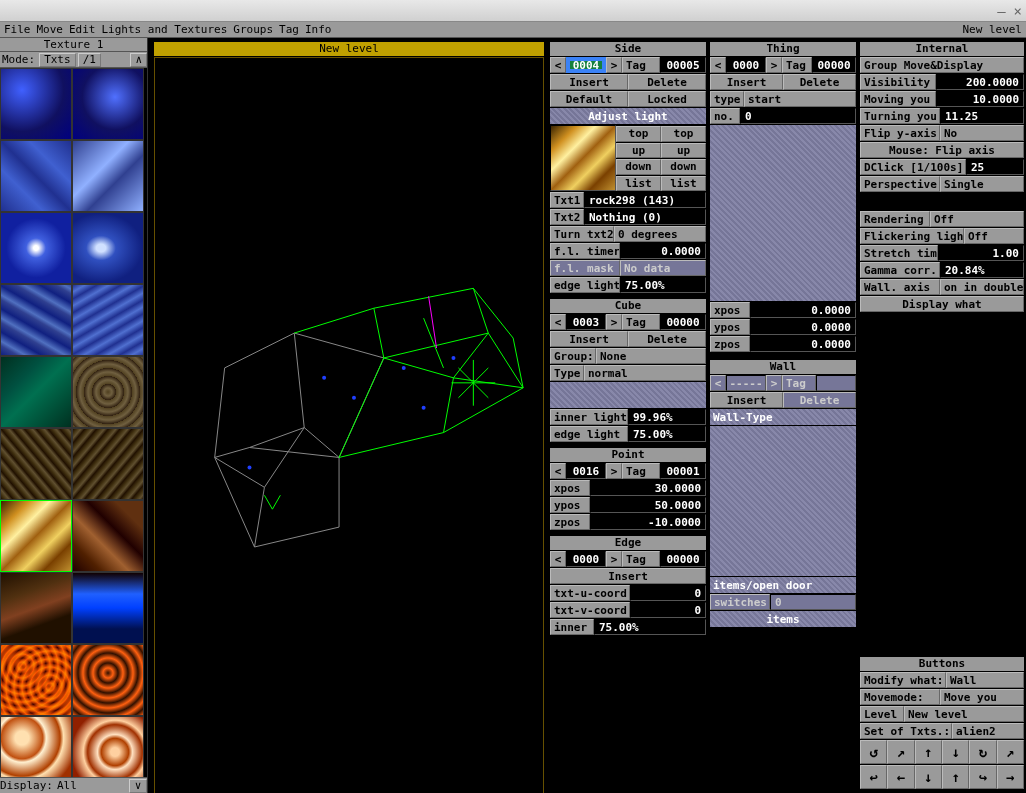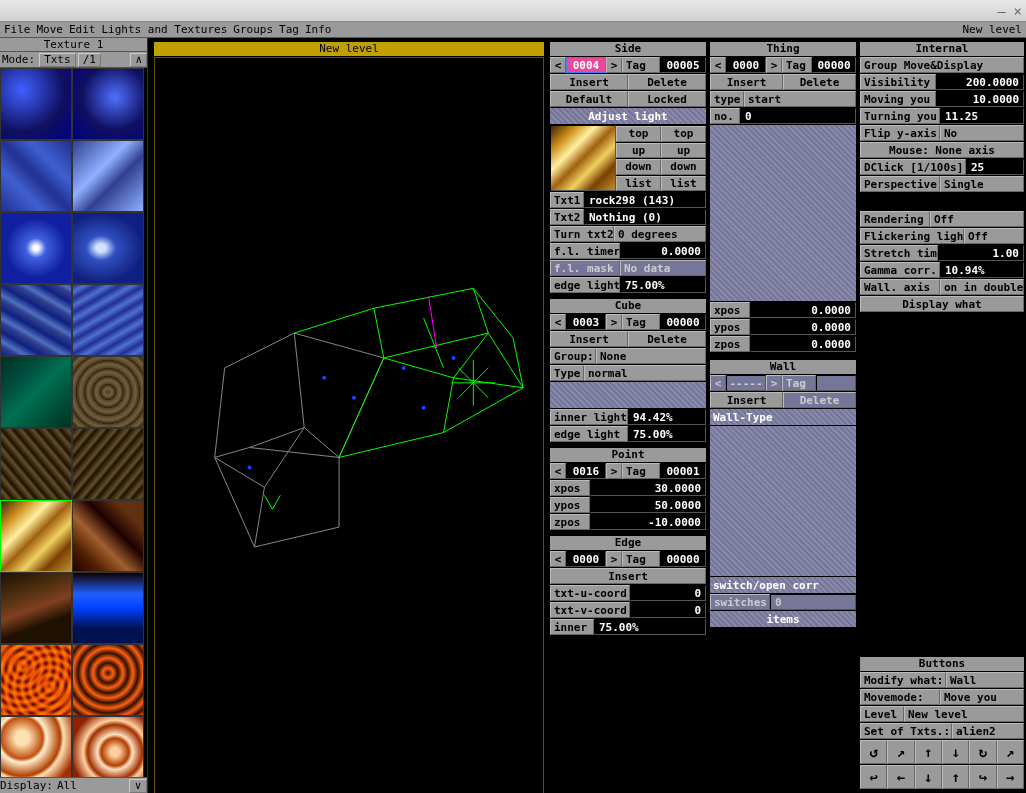--- a/index.html
+++ b/index.html
@@ -40,21 +40,21 @@
 .panels2 { width: 150px; padding: 4px 2px; display: flex; flex-direction: column; gap: 8px; }
 .panels3 { width: 168px; padding: 4px 2px; display: flex; flex-direction: column; gap: 6px; }
 
 .panel { background: #000; font-weight: bold; }
 .panel-title { background: #9a9a9a; color: #000; text-align: center; height: 14px; line-height: 14px; }
 .row { display: flex; height: 16px; align-items: stretch; margin-top: 1px; }
 .cell { background: #9a9a9a; color: #000; border: 1px outset #bbb; display: flex; align-items: center; justify-content: center; padding: 0 3px; cursor: default; white-space: nowrap; overflow: hidden; }
 .cell.label { justify-content: flex-start; cursor: default; }
 .cell.val { background: #000; color: #fff; border: 1px inset #555; justify-content: flex-end; padding: 0 4px; font-family: monospace; }
 .cell.valc { background: #000; color: #fff; border: 1px inset #555; justify-content: center; padding: 0 4px; }
-.cell.valsel { background: #ec4899; color: #fff; border: 1px solid #3b82f6; justify-content: center; }
+.cell.valsel { background: #15803d; color: #fff; border: 4px solid #3b82f6; justify-content: center; }
 .cell.vall { background: #000; color: #fff; border: 1px inset #555; justify-content: flex-start; padding: 0 4px; }
 .cell.dim { background: #767698; color: #ccc; }
 .hatch { background: repeating-linear-gradient(45deg,#767698,#767698 2px,#8888aa 2px,#8888aa 4px); color: #fff; display:flex; align-items:center; padding:0 3px; height:16px; margin-top:1px; }
 
 .preview-row { display: flex; margin-top: 1px; }
 .tex-preview { width: 66px; height: 66px; background: linear-gradient(135deg,#3a2400,#d09020 20%,#fff0a0 35%,#a06010 50%,#f0d060 65%,#7a4000 80%,#c09030); border: 1px inset #555; }
 .preview-btns { flex:1; display:flex; flex-direction:column; }
 .preview-btns .row { flex:1; }
 
 .spacer { flex: 1; }
@@ -294,21 +294,21 @@
           <div class="cell label" style="width:46px">Group:</div>
           <div class="cell label" style="flex:1">None</div>
         </div>
       <div class="row">
           <div class="cell label" style="width:34px">Type</div>
           <div class="cell label" style="flex:1">normal</div>
         </div>
       <div class="hatch" style="height:26px"></div>
       <div class="row">
           <div class="cell label" style="width:78px">inner light</div>
-          <div class="cell vall" style="flex:1">94.42%</div>
+          <div class="cell vall" style="flex:1">99.96%</div>
         </div>
       <div class="row">
           <div class="cell label" style="width:78px">edge light</div>
           <div class="cell vall" style="flex:1">75.00%</div>
         </div>
     </div>
 
     <div class="panel">
       <div class="panel-title">Point</div>
       <div class="row">
@@ -408,21 +408,21 @@
       </div>
       <div class="row">
         <div class="cell" style="flex:1">Insert</div>
         <div class="cell dim" style="flex:1">Delete</div>
       </div>
       <div class="hatch">
           <span>Wall-Type</span>
         </div>
       <div class="hatch" style="height:150px"></div>
       <div class="hatch">
-          <span>switch/open corr</span>
+          <span>items/open door</span>
         </div>
       <div class="row">
           <div class="cell label dim" style="width:60px">switches</div>
           <div class="cell vall dim" style="flex:1">0</div>
         </div>
       <div class="hatch">
           <span style="margin:auto">items</span>
         </div>
     </div>
   </div>
@@ -444,21 +444,21 @@
         </div>
       <div class="row">
           <div class="cell label" style="width:80px">Turning you</div>
           <div class="cell vall" style="flex:1">11.25</div>
         </div>
       <div class="row">
           <div class="cell label" style="width:80px">Flip y-axis</div>
           <div class="cell label" style="flex:1">No</div>
         </div>
       <div class="row">
-          <div class="cell" style="flex:1">Mouse: None axis</div>
+          <div class="cell" style="flex:1">Mouse: Flip axis</div>
         </div>
       <div class="row">
           <div class="cell label" style="width:106px">DClick [1/100s]</div>
           <div class="cell vall" style="flex:1">25</div>
         </div>
       <div class="row">
           <div class="cell label" style="width:80px">Perspective</div>
           <div class="cell label" style="flex:1">Single</div>
         </div>
       <div style="height:18px"></div>
@@ -469,21 +469,21 @@
       <div class="row">
           <div class="cell label" style="width:104px">Flickering lights</div>
           <div class="cell label" style="flex:1">Off</div>
         </div>
       <div class="row">
           <div class="cell label" style="width:78px">Stretch time</div>
           <div class="cell val" style="flex:1">1.00</div>
         </div>
       <div class="row">
           <div class="cell label" style="width:80px">Gamma corr.</div>
-          <div class="cell vall" style="flex:1">10.94%</div>
+          <div class="cell vall" style="flex:1">20.84%</div>
         </div>
       <div class="row">
           <div class="cell label" style="width:80px">Wall. axis</div>
           <div class="cell label" style="flex:1">on in double</div>
         </div>
       <div class="row">
           <div class="cell" style="flex:1">Display what</div>
         </div>
     </div>
 

